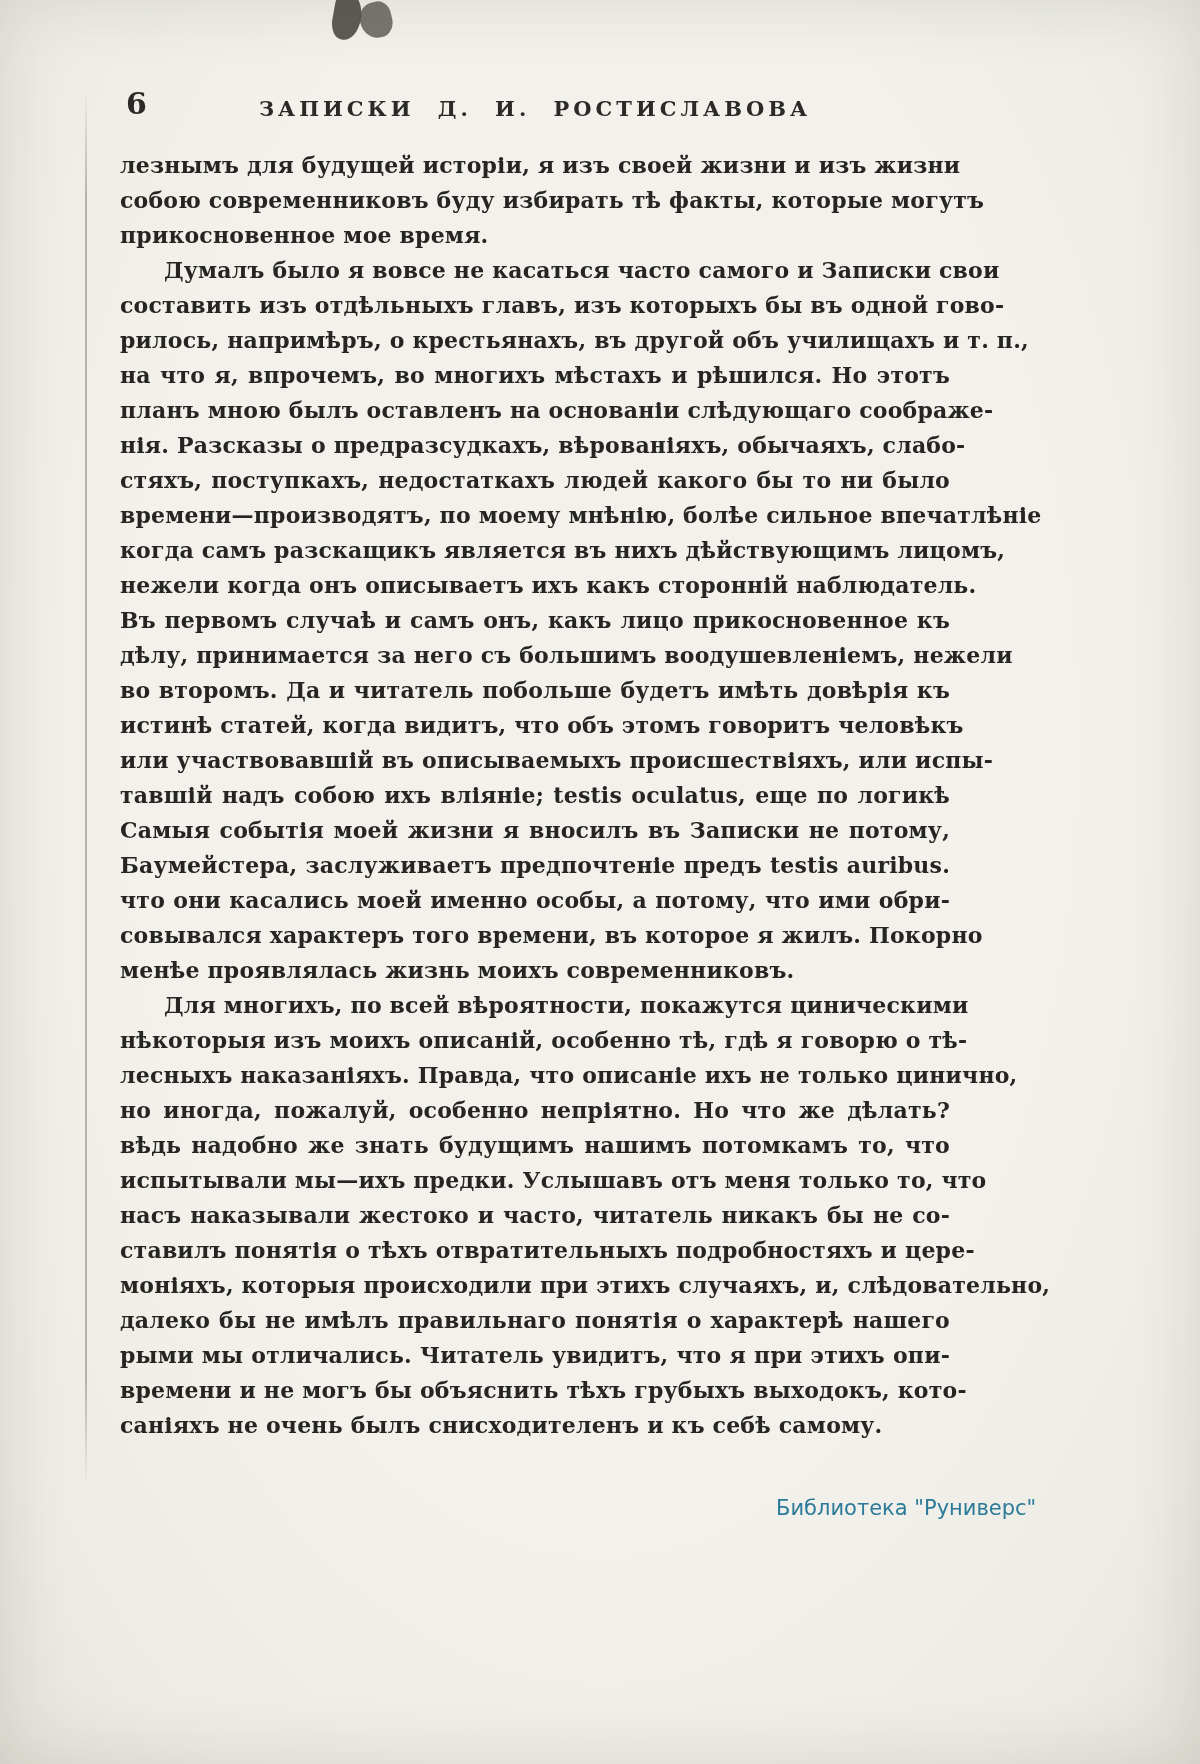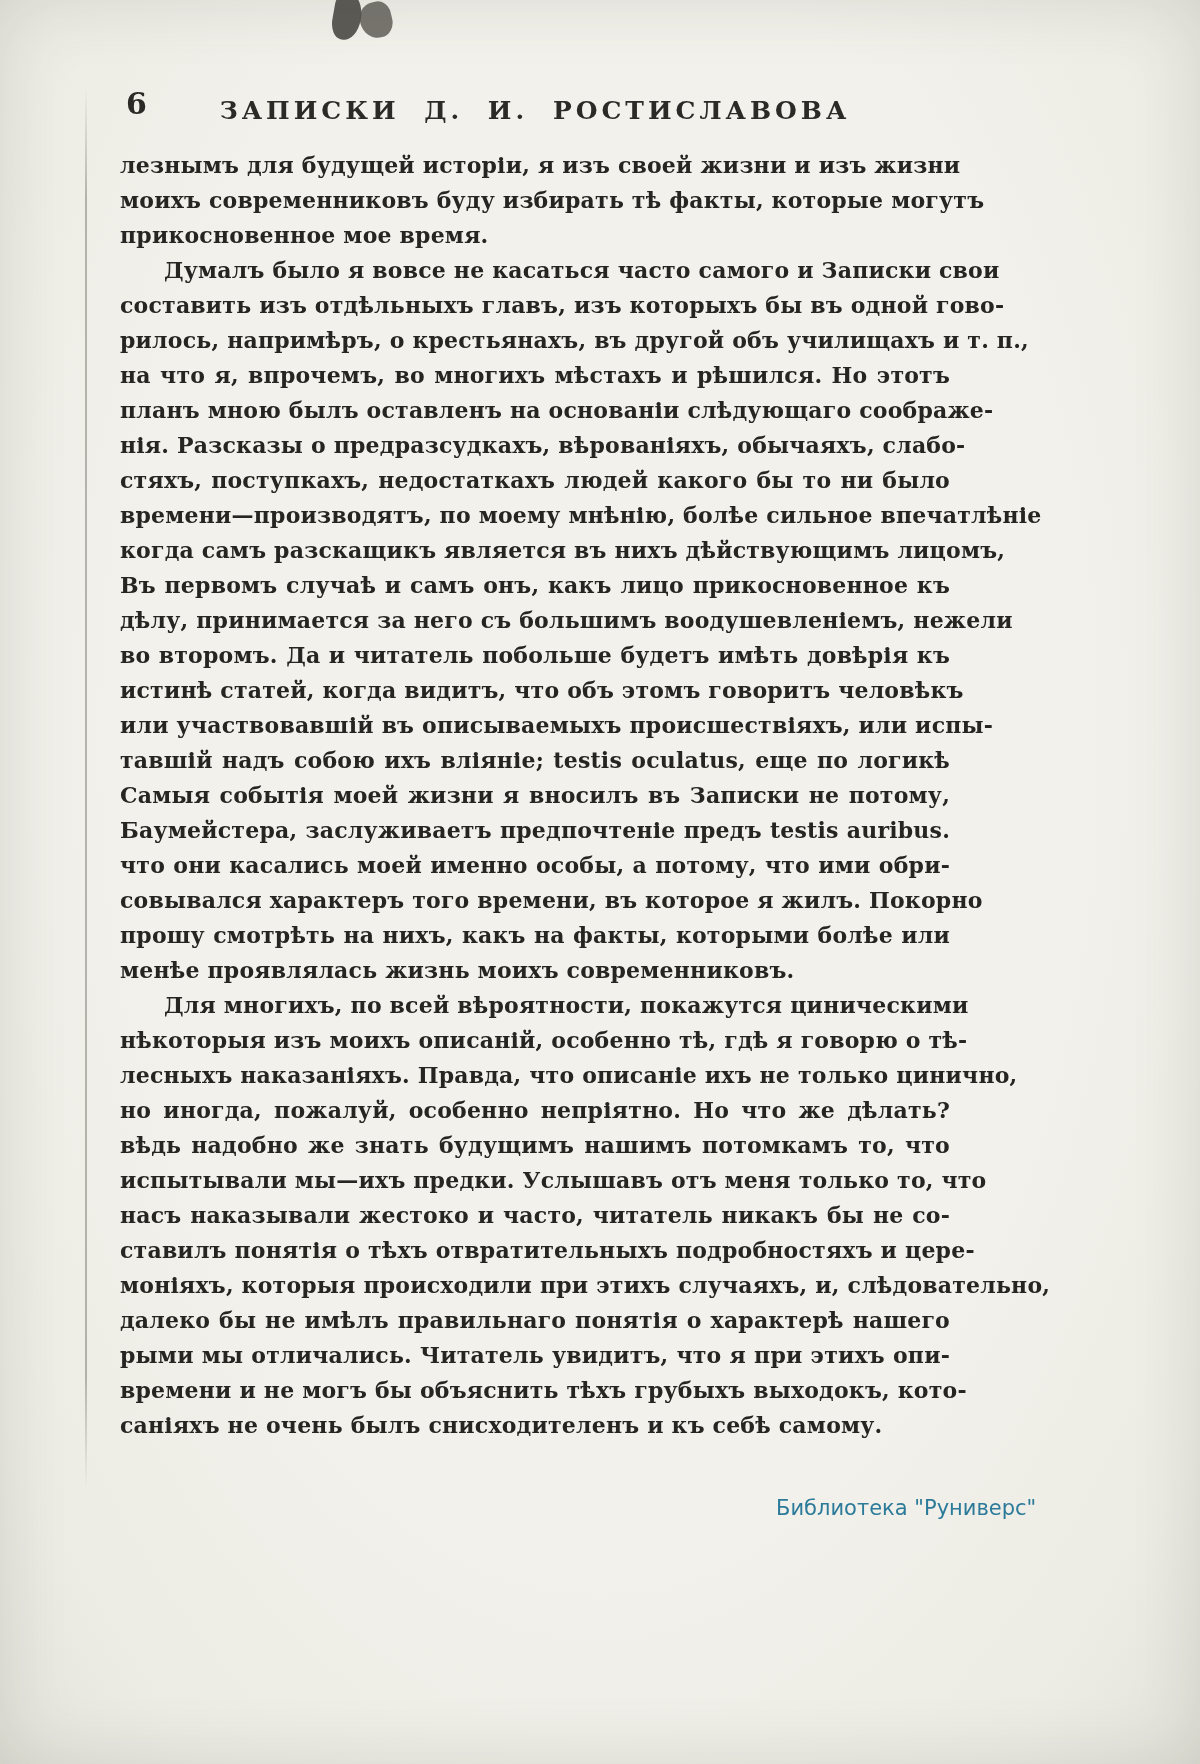--- a/index.html
+++ b/index.html
@@ -56,21 +56,21 @@
     font-weight: bold;
     color: #2b2a27;
   }
 
   .page-header {
     position: absolute;
     left: 120px;
     top: 96px;
     width: 830px;
     text-align: center;
-    font-size: 25px;
+    font-size: 21px;
     font-weight: bold;
     letter-spacing: 4px;
     word-spacing: 12px;
     color: #2b2a27;
   }
 
   .text-block {
     position: absolute;
     left: 120px;
     top: 148px;
@@ -108,44 +108,44 @@
   <div class="ink-blot-1"></div>
   <div class="ink-blot-2"></div>
 
   <div class="page-number">6</div>
 
   <div class="page-header">ЗАПИСКИ Д. И. РОСТИСЛАВОВА</div>
 
   <div class="text-block">
       <div class="paragraph">
         <div class="line first">лезнымъ для будущей исторіи, я изъ своей жизни и изъ жизни</div>
-        <div class="line">моихъ современниковъ буду избирать тѣ факты, которые могутъ</div>
+        <div class="line">собою современниковъ буду избирать тѣ факты, которые могутъ</div>
         <div class="line last">прикосновенное мое время.</div>
       </div>
       <div class="paragraph indent">
         <div class="line first">Думалъ было я вовсе не касаться часто самого и Записки свои</div>
         <div class="line">составить изъ отдѣльныхъ главъ, изъ которыхъ бы въ одной гово-</div>
         <div class="line">рилось, напримѣръ, о крестьянахъ, въ другой объ училищахъ и т. п.,</div>
         <div class="line">на что я, впрочемъ, во многихъ мѣстахъ и рѣшился. Но этотъ</div>
         <div class="line">планъ мною былъ оставленъ на основаніи слѣдующаго соображе-</div>
         <div class="line">нія. Разсказы о предразсудкахъ, вѣрованіяхъ, обычаяхъ, слабо-</div>
         <div class="line">стяхъ, поступкахъ, недостаткахъ людей какого бы то ни было</div>
         <div class="line">времени—производятъ, по моему мнѣнію, болѣе сильное впечатлѣніе</div>
         <div class="line">когда самъ разскащикъ является въ нихъ дѣйствующимъ лицомъ,</div>
+        <div class="line">нежели когда онъ описываетъ ихъ какъ сторонній наблюдатель.</div>
         <div class="line">Въ первомъ случаѣ и самъ онъ, какъ лицо прикосновенное къ</div>
         <div class="line">дѣлу, принимается за него съ большимъ воодушевленіемъ, нежели</div>
         <div class="line">во второмъ. Да и читатель побольше будетъ имѣть довѣрія къ</div>
         <div class="line">истинѣ статей, когда видитъ, что объ этомъ говоритъ человѣкъ</div>
         <div class="line">или участвовавшій въ описываемыхъ происшествіяхъ, или испы-</div>
         <div class="line">тавшій надъ собою ихъ вліяніе; testis oculatus, еще по логикѣ</div>
         <div class="line">Самыя событія моей жизни я вносилъ въ Записки не потому,</div>
         <div class="line">Баумейстера, заслуживаетъ предпочтеніе предъ testis auribus.</div>
         <div class="line">что они касались моей именно особы, а потому, что ими обри-</div>
         <div class="line">совывался характеръ того времени, въ которое я жилъ. Покорно</div>
-        <div class="line">прошу смотрѣть на нихъ, какъ на факты, которыми болѣе или</div>
         <div class="line last">менѣе проявлялась жизнь моихъ современниковъ.</div>
       </div>
       <div class="paragraph indent">
         <div class="line first">Для многихъ, по всей вѣроятности, покажутся циническими</div>
         <div class="line">нѣкоторыя изъ моихъ описаній, особенно тѣ, гдѣ я говорю о тѣ-</div>
         <div class="line">лесныхъ наказаніяхъ. Правда, что описаніе ихъ не только цинично,</div>
         <div class="line">но иногда, пожалуй, особенно непріятно. Но что же дѣлать?</div>
         <div class="line">вѣдь надобно же знать будущимъ нашимъ потомкамъ то, что</div>
         <div class="line">испытывали мы—ихъ предки. Услышавъ отъ меня только то, что</div>
         <div class="line">насъ наказывали жестоко и часто, читатель никакъ бы не со-</div>

